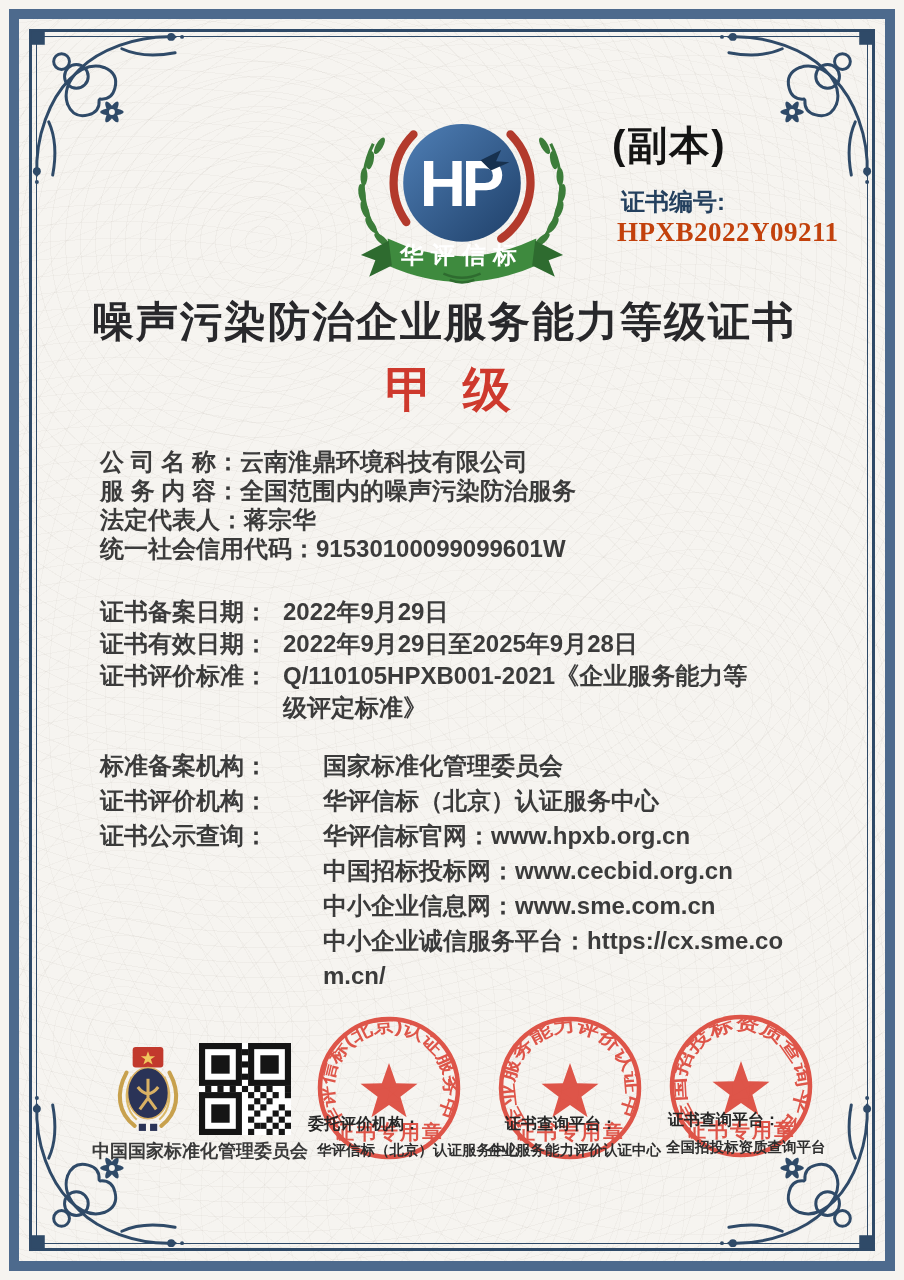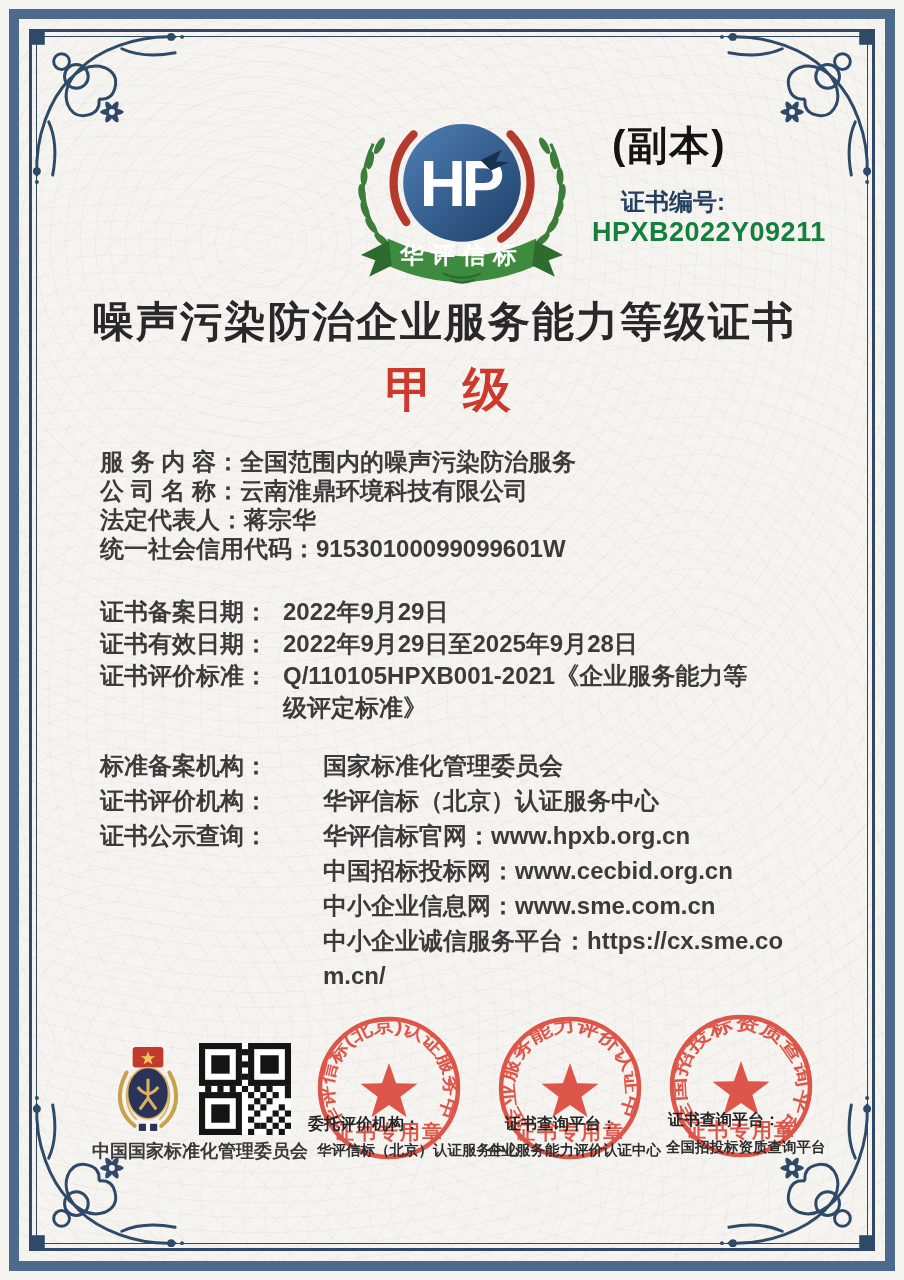--- a/index.html
+++ b/index.html
@@ -25,21 +25,21 @@
   .c-tl{top:27px;left:27px;}
   .c-tr{top:27px;right:27px;transform:scaleX(-1);}
   .c-bl{bottom:27px;left:27px;transform:scaleY(-1);}
   .c-br{bottom:27px;right:27px;transform:scale(-1,-1);}
 
   .abs{position:absolute;}
   .logo-wrap{left:322px;top:88px;width:280px;height:196px;}
 
   .copy-label{left:612px;top:118px;font-size:40px;font-weight:bold;color:#141414;letter-spacing:2px;}
   .certno-label{left:621px;top:186px;font-size:24px;font-weight:bold;color:#24405e;}
-  .certno{left:592px;top:217px;font-size:27px;font-weight:bold;color:#15803d;letter-spacing:0.5px;}
+  .certno{left:617px;top:217px;font-size:27px;font-weight:bold;color:#c2410c;letter-spacing:0.5px;font-family:Liberation Serif, serif;}
 
   .title{left:0;right:16px;top:294px;text-align:center;font-size:42px;font-weight:bold;color:#28282b;letter-spacing:2px;}
   .grade{left:0;right:0;top:358px;text-align:center;font-size:48px;font-weight:bold;color:#ce392d;letter-spacing:8px;}
 
   .info{font-size:24px;font-weight:bold;color:#3b3b3b;}
   .block1{left:100px;top:447px;width:700px;}
   .block1 .row{line-height:29px;white-space:nowrap;}
   .block2{left:100px;top:596px;width:648px;}
   .block3{left:100px;top:748px;width:700px;}
   .frow{display:flex;}
@@ -209,22 +209,22 @@
   </div>
 
   <div class="abs copy-label">(副本)</div>
   <div class="abs certno-label">证书编号:</div>
   <div class="abs certno">HPXB2022Y09211</div>
 
   <div class="abs title">噪声污染防治企业服务能力等级证书</div>
   <div class="abs grade">甲 级</div>
 
   <div class="abs info block1">
+    <div class="row"><span>公 司 名 称：</span><span>云南淮鼎环境科技有限公司</span></div>
     <div class="row"><span>服 务 内 容：</span><span>全国范围内的噪声污染防治服务</span></div>
-    <div class="row"><span>公 司 名 称：</span><span>云南淮鼎环境科技有限公司</span></div>
     <div class="row"><span>法定代表人：</span><span>蒋宗华</span></div>
     <div class="row"><span>统一社会信用代码：</span><span>91530100099099601W</span></div>
   </div>
 
   <div class="abs info block2">
     <div class="frow">
         <span class="lbl">证书备案日期：</span>
         <span class="val">2022年9月29日</span>
       </div>
     <div class="frow">

